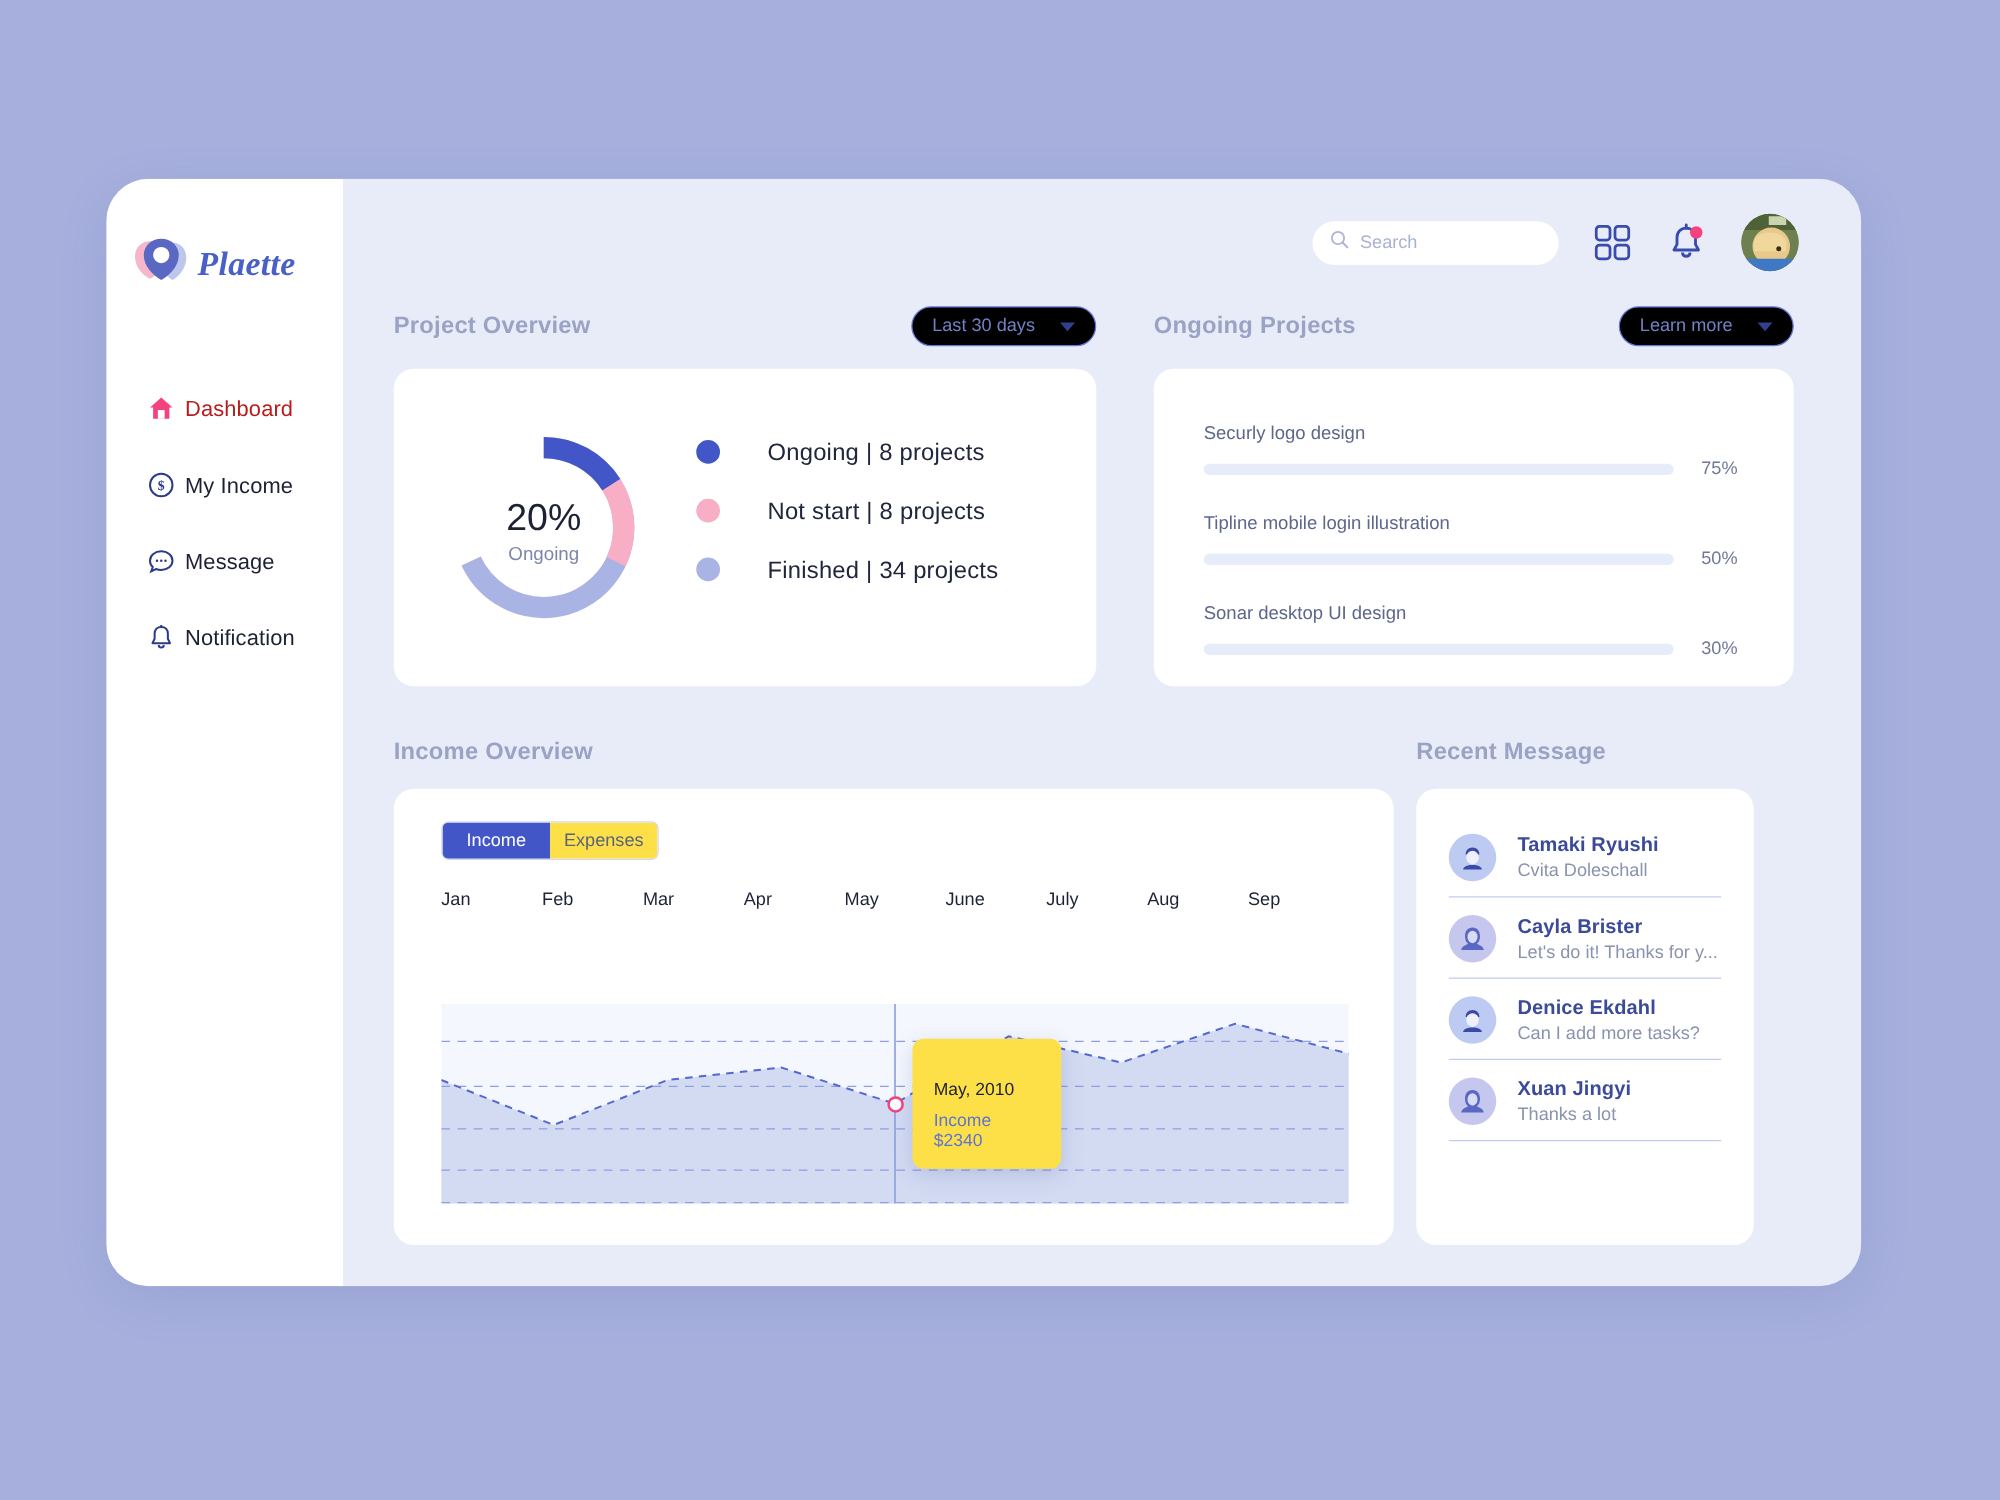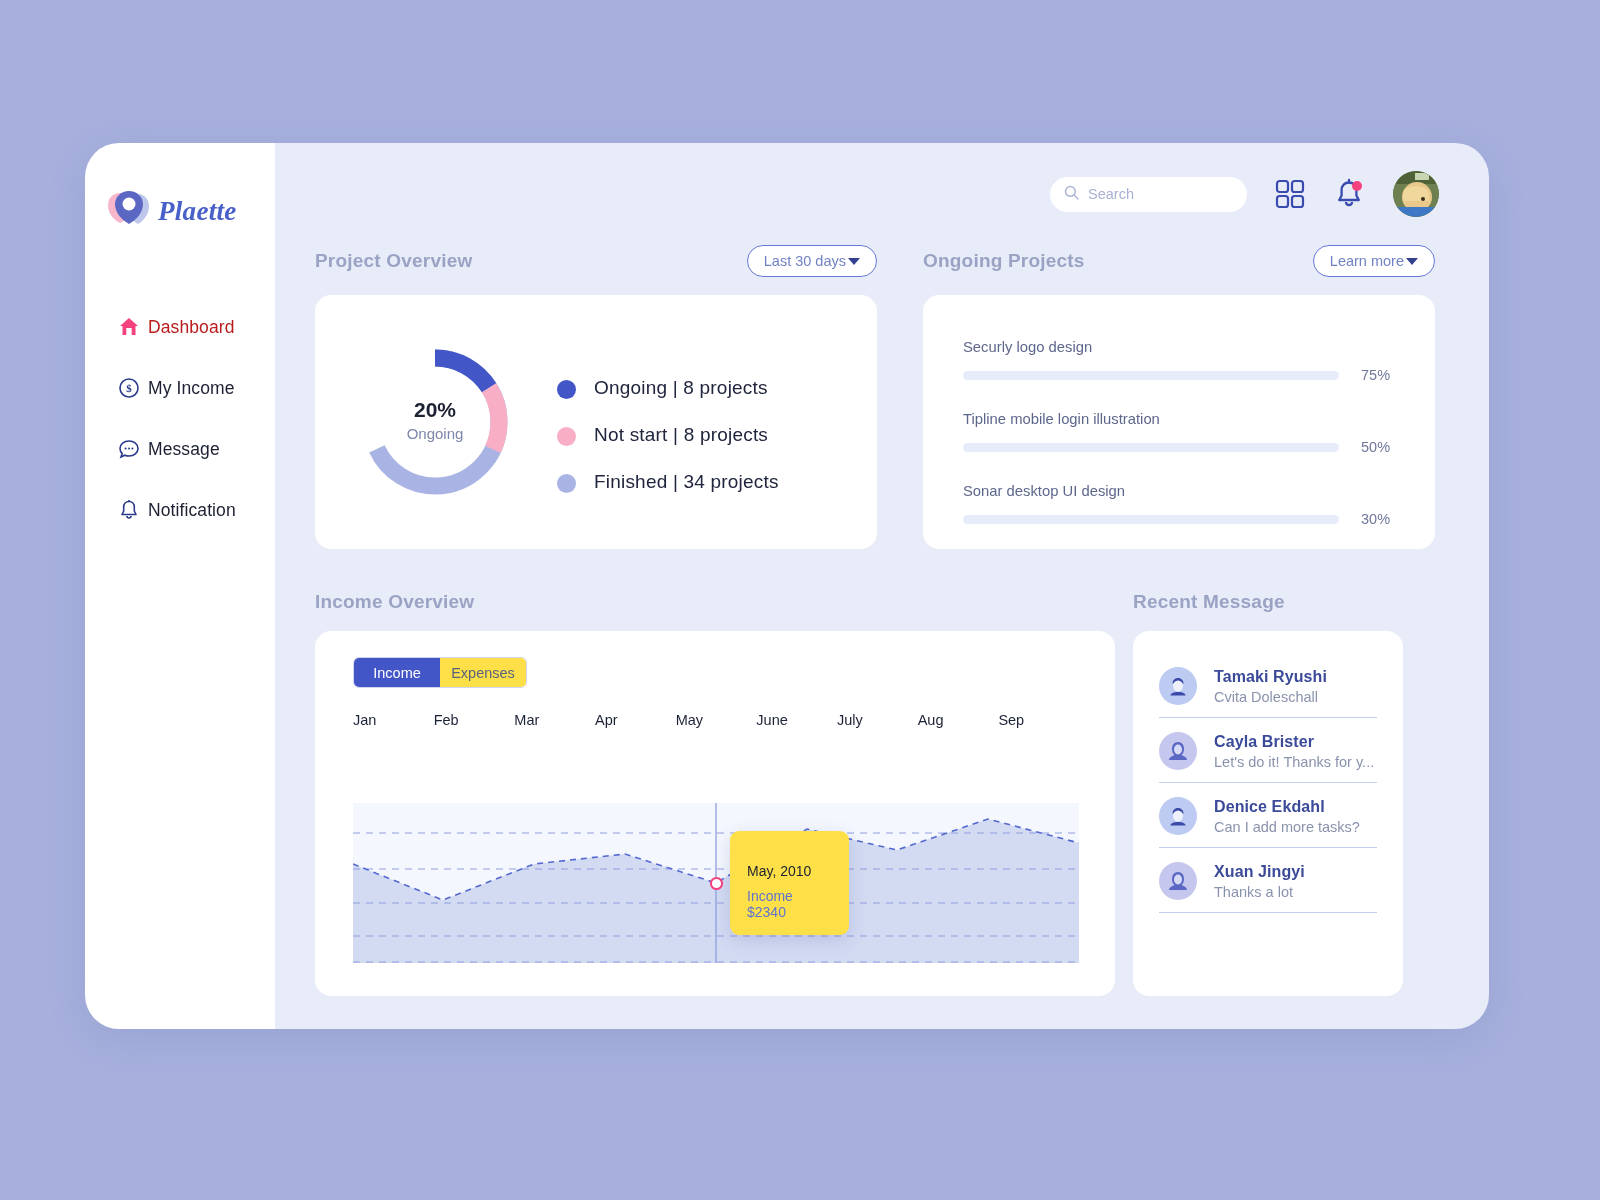--- a/index.html
+++ b/index.html
@@ -70,33 +70,33 @@
     background: #6d7f55;
   }
   
   .sec-title {
     font-size: 19px; color: #9aa3c4; font-weight: bold;
     letter-spacing: .2px;
   }
   .row-head { display: flex; align-items: center; justify-content: space-between; }
   .pill {
     height: 32px; padding: 0 16px; border-radius: 17px;
-    border: 1.4px solid #6478d8; background: #ffffff;
-    display: flex; align-items: center; gap: 2px;
+    border: 1.4px solid #6478d8; background: #000000;
+    display: flex; align-items: center; gap: 20px;
     font-size: 14.5px; color: #7182c4; cursor: pointer;
   }
   .caret { width: 0;height:0;border-left:6px solid transparent;border-right:6px solid transparent;border-top:7px solid #32408f; }
   .card { background: #fff; border-radius: 16px; }
   
   .panels { display: flex; gap: 46px; }
   .col-left { width: 562px; }
   .col-right { width: 512px; }
   .donut-card { height: 254px; margin-top: 18px; display: flex; align-items: center; }
   .legend { margin-left: 42px; }
-  .legend-item { display: flex; align-items: flex-end; gap: 18px; height: 47px; }
+  .legend-item { display: flex; align-items: flex-start; gap: 38px; height: 47px; }
   .dot { width: 19px; height: 19px; border-radius: 50%; flex: 0 0 19px; }
   .legend-label { font-size: 19px; color: #20263d; letter-spacing: .2px; }
   .proj-card { height: 254px; margin-top: 18px; padding: 44px 40px 0 40px; }
   .proj-row { margin-bottom: 28px; }
   .proj-name { font-size: 14.8px; color: #5d678c; margin-bottom: 12px; }
   .proj-bar-row { display: flex; align-items: center; gap: 22px; }
   .bar-track { flex: 1; height: 9px; border-radius: 5px; background: #e6ecfa; overflow: hidden; }
   .bar-fill { height: 100%; border-radius: 5px; background: #7b8fd4; }
   .proj-pct { font-size: 14.5px; color: #6f7899; width: 34px; }
   
@@ -241,21 +241,21 @@
           <div style="margin-left:40px;position:relative;width:160px;height:160px">
             <svg width="160" height="160" viewBox="0 0 160 160">
 
               <circle cx="80" cy="80" r="64" fill="none" stroke="#aab4e4" stroke-width="17" stroke-dasharray="273.4 128.8" transform="rotate(-90 80 80)"></circle>
 
               <circle cx="80" cy="80" r="64" fill="none" stroke="#4356c8" stroke-width="17" stroke-dasharray="64.3 337.9" transform="rotate(-90 80 80)"></circle>
 
               <circle cx="80" cy="80" r="64" fill="none" stroke="#f8aec5" stroke-width="17" stroke-dasharray="64.3 337.9" stroke-dashoffset="-64.3" transform="rotate(-90 80 80)"></circle>
             </svg>
             <div style="position:absolute;left:0;top:56px;width:160px;text-align:center">
-              <div style="font-size:21px;font-weight:bold;color:#1c2133">20%</div>
+              <div style="font-size:30px;font-weight:normal;color:#1c2133">20%</div>
               <div style="font-size:15px;color:#7d87ab;margin-top:3px">Ongoing</div>
             </div>
           </div>
           <div class="legend">
             <div class="legend-item">
               <span class="dot" style="background:#4356c8"></span>
               <span class="legend-label">Ongoing  | 8 projects</span>
             </div>
             <div class="legend-item">
               <span class="dot" style="background:#f8aec5"></span>

